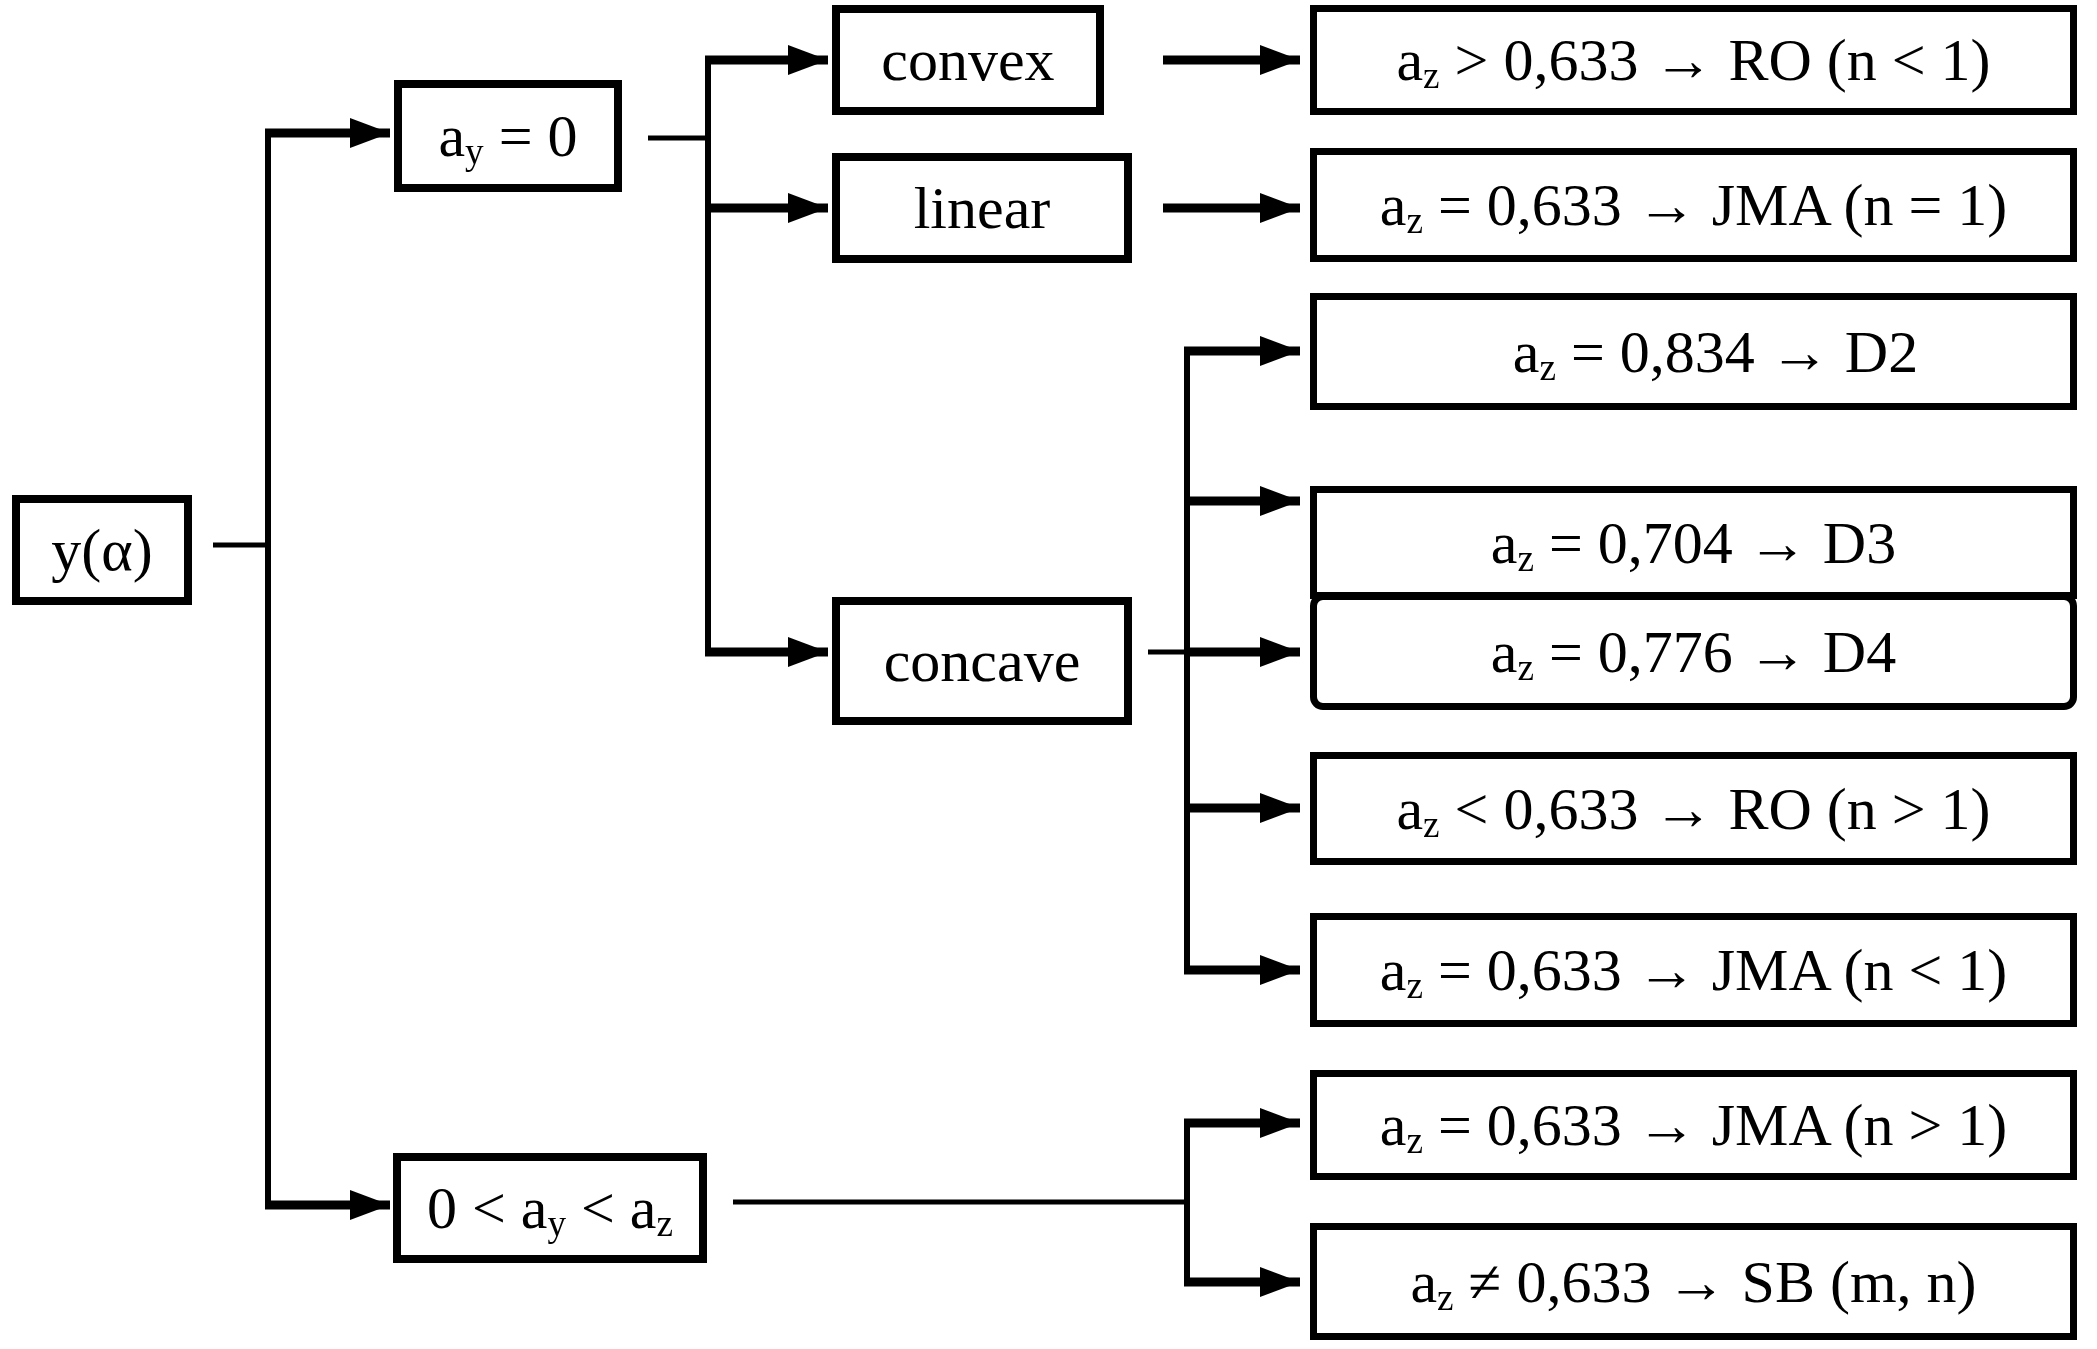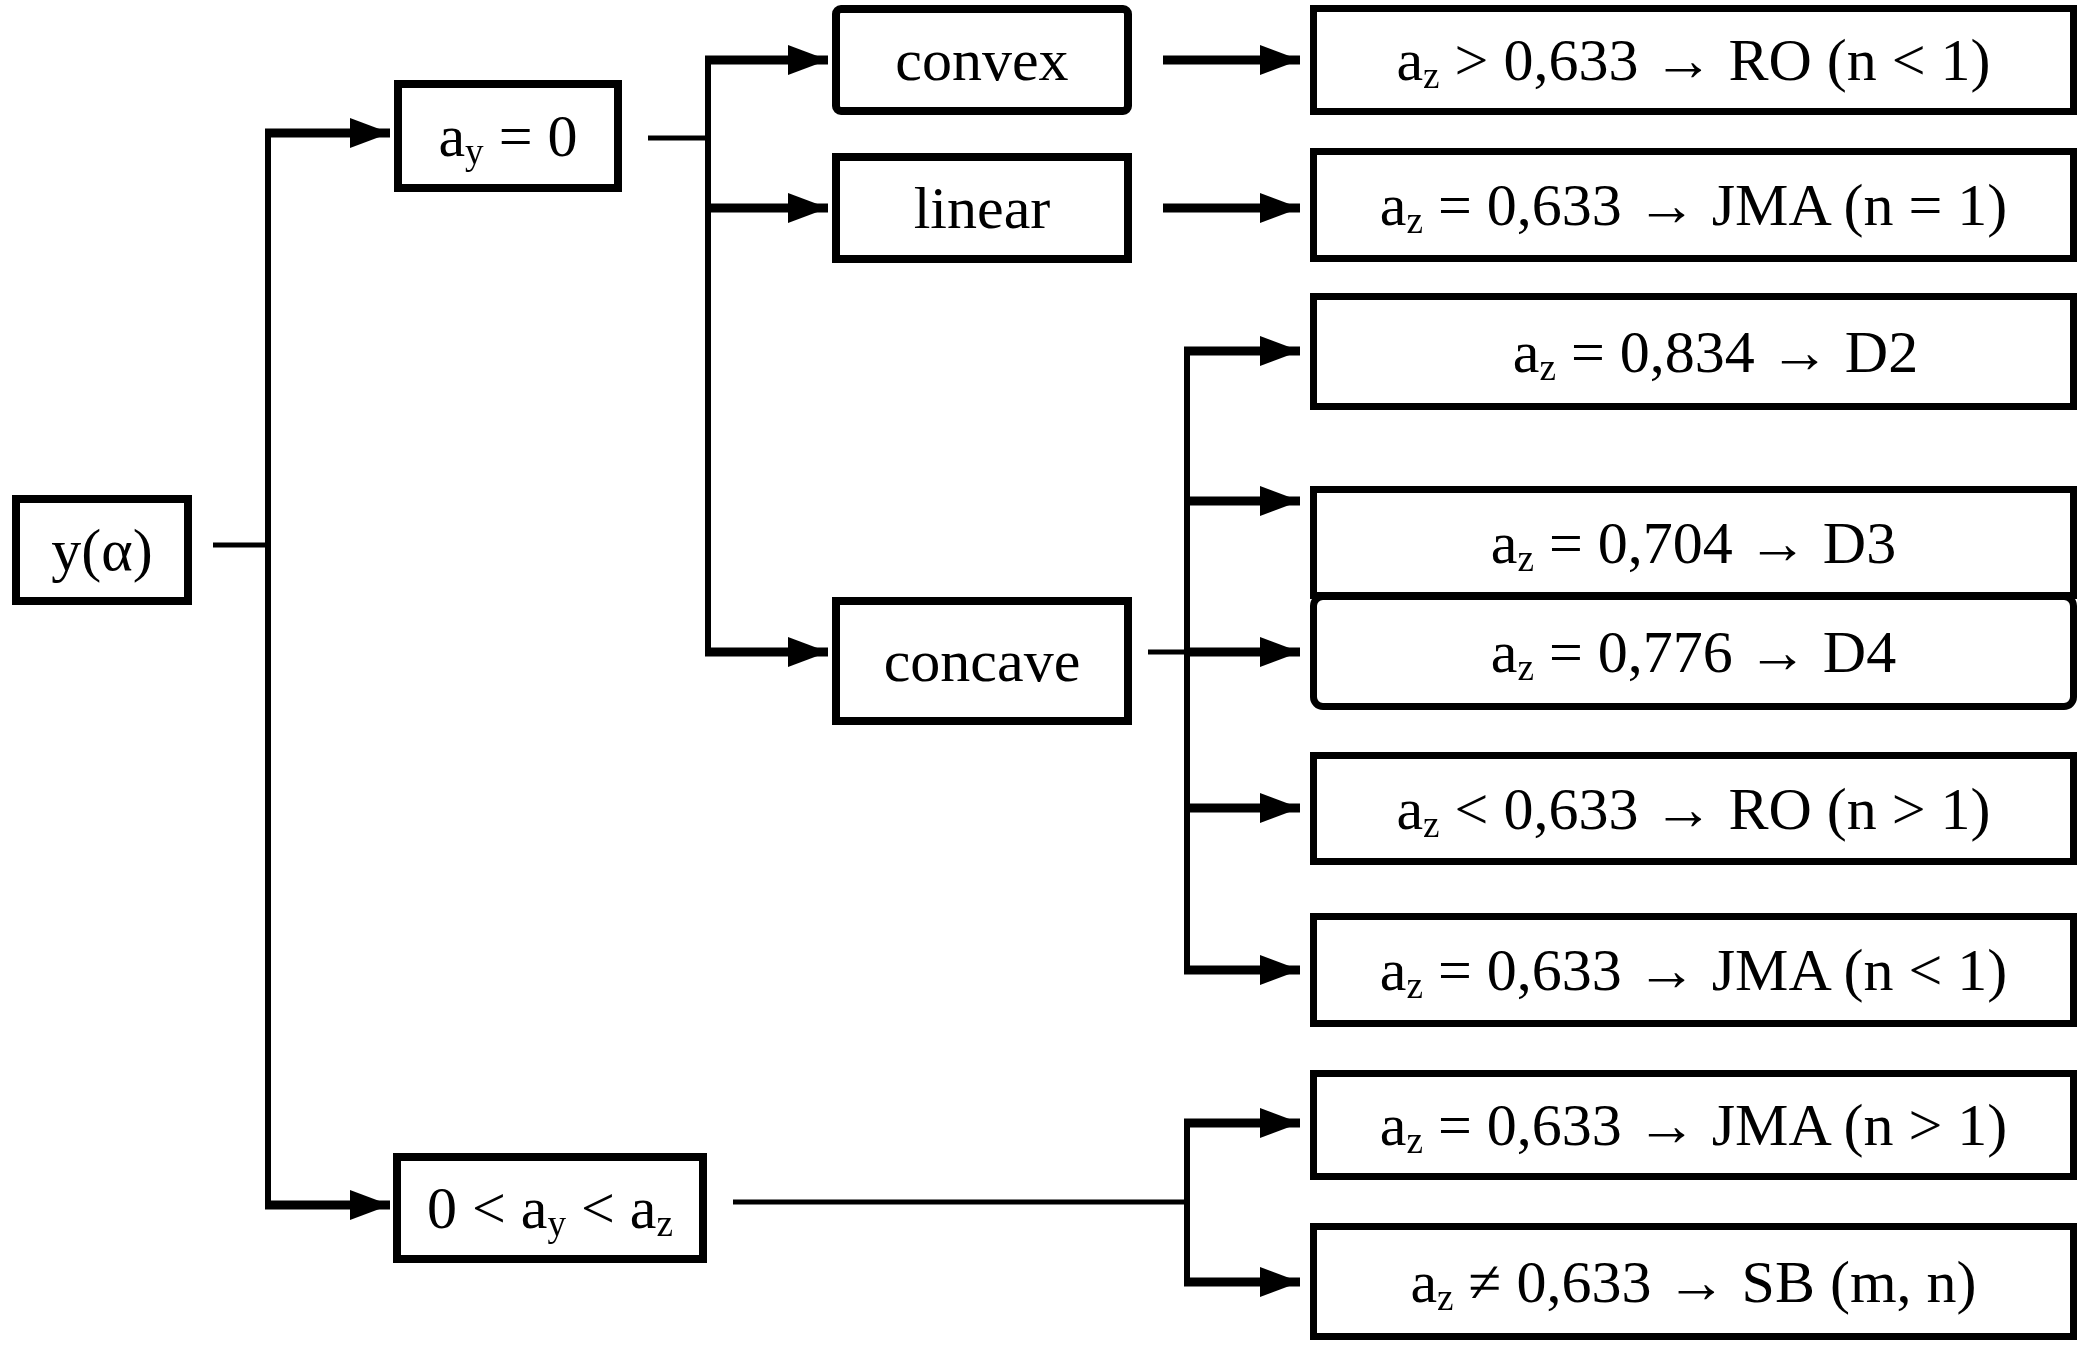--- a/index.html
+++ b/index.html
@@ -81,21 +81,21 @@
   </div>
 
   <div class="node node--thick" style="left:394px; top:80px; width:228px; height:112px;">
     <span class="lbl"><span>a</span><sub>y</sub><span> = 0</span></span>
   </div>
 
   <div class="node node--thick" style="left:393px; top:1153px; width:314px; height:110px;">
     <span class="lbl"><span>0 &lt; a</span><sub>y</sub><span> &lt; a</span><sub>z</sub></span>
   </div>
 
-  <div class="node node--thick" style="left:832px; top:5px; width:300px; height:110px;border-radius:9px;">
+  <div class="node node--thick" style="left:832px; top:5px; width:272px; height:110px;">
     <span class="lbl"><span>convex</span></span>
   </div>
 
   <div class="node node--thick" style="left:832px; top:153px; width:300px; height:110px;text-align:center;">
     <span class="lbl"><span>linear</span></span>
   </div>
 
   <div class="node node--thick" style="left:832px; top:597px; width:300px; height:128px;">
     <span class="lbl"><span>concave</span></span>
   </div>

